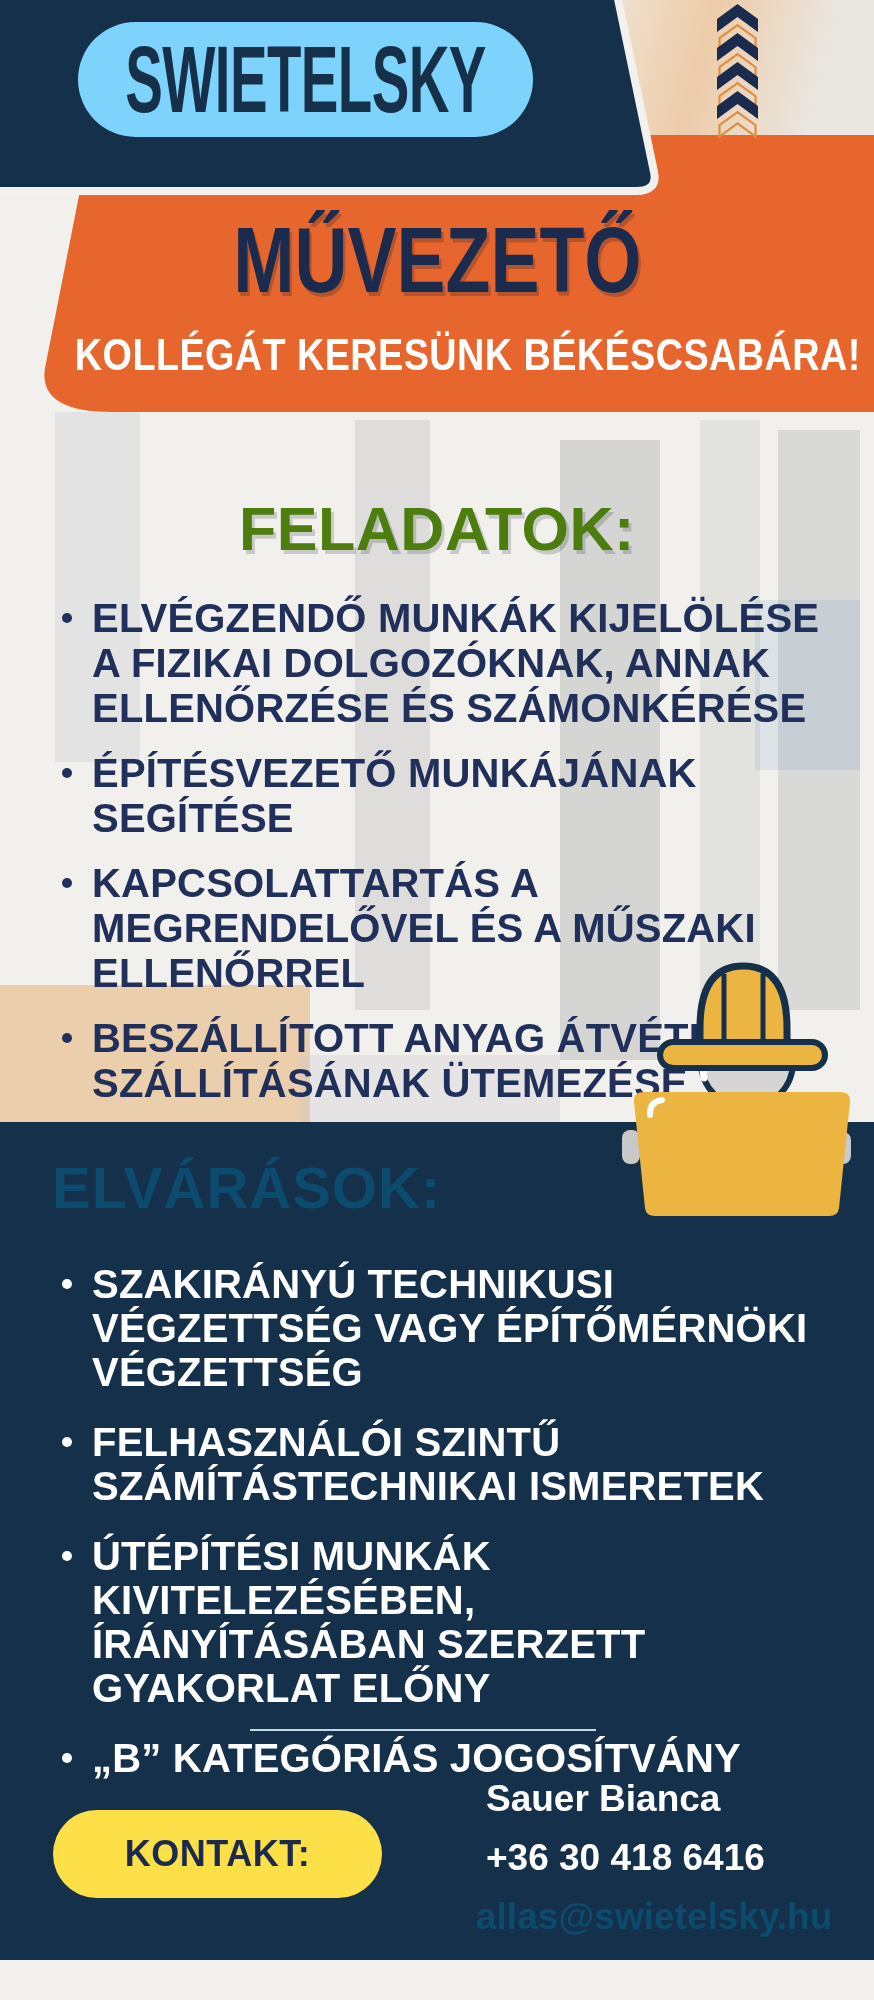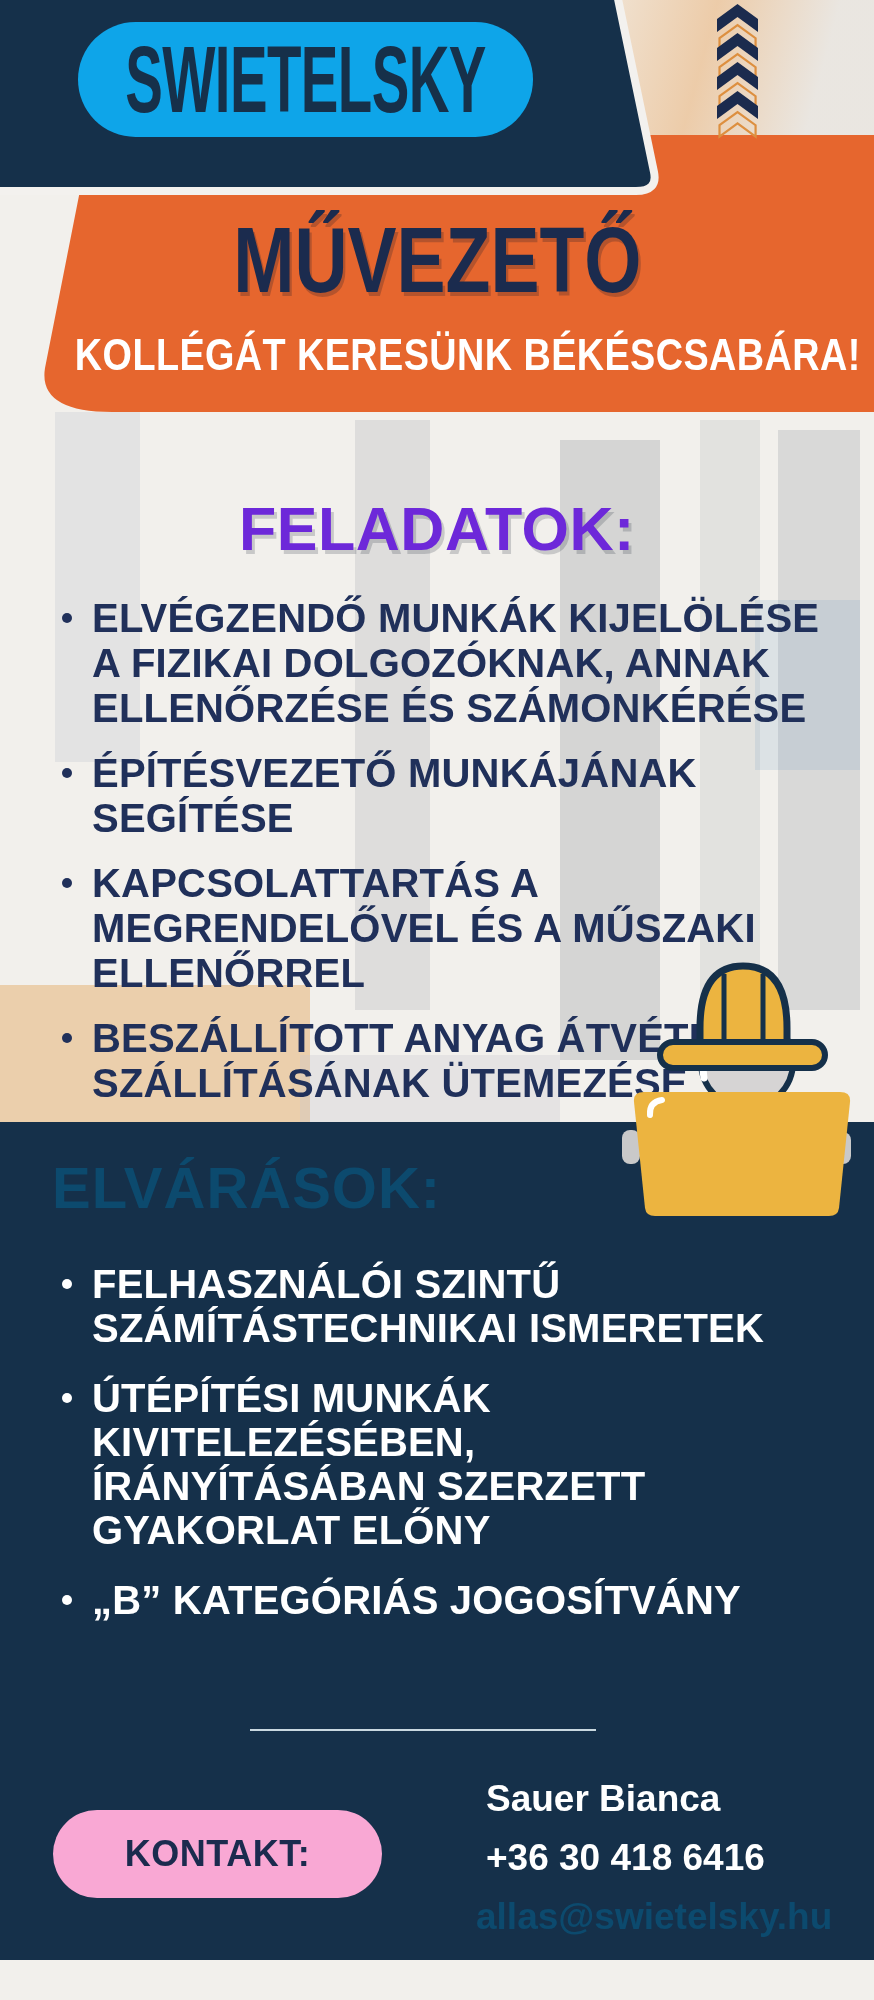--- a/index.html
+++ b/index.html
@@ -18,40 +18,40 @@
   .ph-col4{left:700px;top:420px;width:60px;height:580px;background:rgba(138,140,150,0.14);}
   .ph-col5{left:778px;top:430px;width:82px;height:580px;background:rgba(108,114,126,0.18);}
   .ph-blue{left:755px;top:600px;width:105px;height:170px;background:rgba(90,140,190,0.14);}
   .ph-crate{left:0;top:985px;width:310px;height:137px;background:rgba(226,166,96,0.45);}
   .ph-gray{left:300px;top:1055px;width:260px;height:67px;background:rgba(198,200,205,0.30);}
   
   .header-svg{position:absolute;left:0;top:0;z-index:2;}
   
   .logo-pill{
     position:absolute;left:78px;top:22px;width:455px;height:115px;z-index:3;
-    background:#0ea5e9;border-radius:60px;display:flex;align-items:center;justify-content:center;
+    background:#7dd3fc;border-radius:60px;display:flex;align-items:center;justify-content:center;
   }
   .logo-text{
     font-size:94px;font-weight:bold;color:#16304a;letter-spacing:-1px;
     transform:scaleX(0.60);white-space:nowrap;line-height:1;
   }
   
   .banner-title{position:absolute;left:0;top:212px;width:874px;text-align:center;z-index:3;}
   .banner-title span{
     display:inline-block;font-size:93px;font-weight:bold;color:#1b2b4e;line-height:1.05;
     transform:scaleX(0.79);white-space:nowrap;text-shadow:3px 4px 0 rgba(10,20,40,0.22);
   }
   .banner-sub{position:absolute;left:0;top:331px;width:874px;text-align:left;z-index:3;}
   .banner-sub span{
     display:inline-block;font-size:45px;font-weight:bold;color:#ffffff;line-height:1.05;
     transform:scaleX(0.84);white-space:nowrap;letter-spacing:0.5px;
   }
   
   .tasks-heading{position:absolute;left:0;top:494px;width:874px;text-align:center;z-index:3;
-    font-size:61px;font-weight:bold;color:#6d28d9;letter-spacing:0.5px;
+    font-size:61px;font-weight:bold;color:#4d7c0f;letter-spacing:0.5px;
     text-shadow:3px 4px 0 rgba(10,20,40,0.18);}
   .bullets{position:absolute;z-index:3;list-style:none;margin:0;padding:0;}
   .bullets li{
     position:relative;padding-left:34px;font-size:40px;font-weight:bold;
     line-height:45px;letter-spacing:0.2px;margin-bottom:20px;
   }
   .bullets li::before{
     content:"";position:absolute;left:4px;top:17px;width:10px;height:10px;border-radius:50%;
     background:currentColor;
   }
@@ -61,21 +61,21 @@
   
   .dark-section{position:absolute;left:0;top:1122px;width:874px;height:838px;background:#15304a;z-index:1;}
   .req-heading{position:absolute;left:52px;top:1154px;z-index:3;
     font-size:58px;font-weight:bold;color:#0c4a6e;letter-spacing:1px;}
   .divider{position:absolute;left:250px;top:1729px;width:346px;height:2px;background:#c9d8e0;z-index:3;}
   .contact-name{position:absolute;left:486px;top:1778px;z-index:3;font-size:37px;font-weight:bold;color:#ffffff;}
   .contact-phone{position:absolute;left:486px;top:1837px;z-index:3;font-size:37px;font-weight:bold;color:#ffffff;}
   .contact-email{position:absolute;left:476px;top:1896px;z-index:3;font-size:37px;font-weight:bold;color:#0c4a6e;}
   .kontakt-btn{
     position:absolute;left:53px;top:1810px;width:329px;height:88px;z-index:3;
-    background:#f9a8d4;border-radius:46px;border:none;cursor:pointer;
+    background:#fde047;border-radius:46px;border:none;cursor:pointer;
     display:flex;align-items:center;justify-content:center;
     font-family:"Liberation Sans",sans-serif;
     font-size:36px;font-weight:bold;color:#1b2b4e;letter-spacing:0.5px;
   }
   
   .worker-icon{position:absolute;left:600px;top:950px;z-index:4;}
 </style>
 </head>
 <body>
 
@@ -158,20 +158,21 @@
 
     <rect x="22" y="180" width="18" height="34" rx="8" fill="#c9c9c9"></rect>
     <rect x="233" y="182" width="18" height="32" rx="8" fill="#c9c9c9"></rect>
 
     <path d="M 44 142 Q 33 142 34 152 L 45 258 Q 46 266 55 266 L 229 266 Q 238 266 239 258 L 250 152 Q 251 142 240 142 Z" fill="#ecb440"></path>
     <path d="M 50 165 Q 49 152 62 150" fill="none" stroke="#ffffff" stroke-width="6" stroke-linecap="round"></path>
   </svg>
 
   <div class="req-heading">ELVÁRÁSOK:</div>
   <ul class="bullets req-list">
+    <li><span>SZAKIRÁNYÚ TECHNIKUSI VÉGZETTSÉG VAGY ÉPÍTŐMÉRNÖKI VÉGZETTSÉG</span></li>
     <li><span>FELHASZNÁLÓI SZINTŰ SZÁMÍTÁSTECHNIKAI ISMERETEK</span></li>
     <li><span>ÚTÉPÍTÉSI MUNKÁK KIVITELEZÉSÉBEN, ÍRÁNYÍTÁSÁBAN SZERZETT GYAKORLAT ELŐNY</span></li>
     <li><span>„B” KATEGÓRIÁS JOGOSÍTVÁNY</span></li>
   </ul>
 
   <div class="divider"></div>
   <div class="contact-name">Sauer Bianca</div>
   <div class="contact-phone">+36 30 418 6416</div>
   <div class="contact-email">allas@swietelsky.hu</div>
   <button class="kontakt-btn">KONTAKT:</button>

